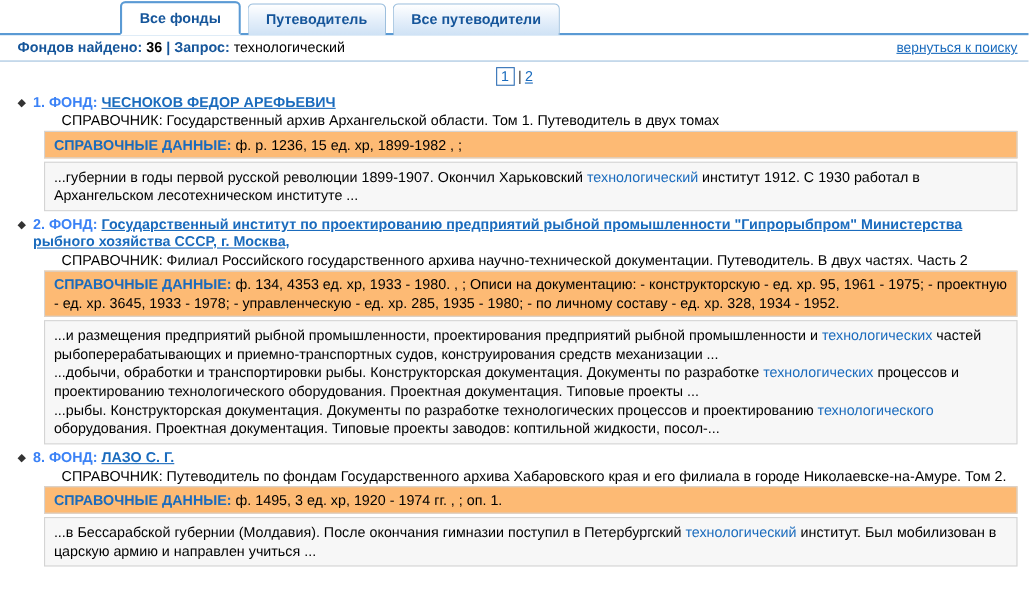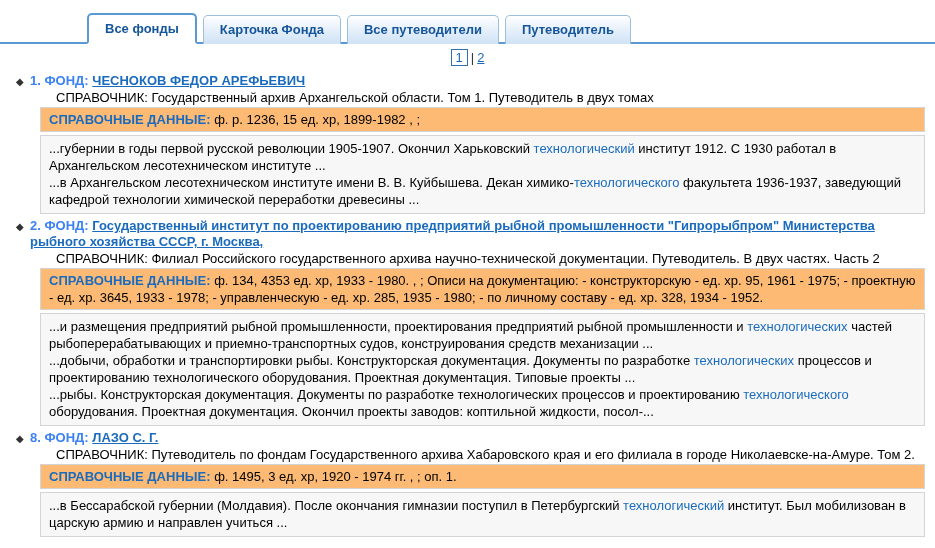--- a/index.html
+++ b/index.html
@@ -17,24 +17,24 @@
   }
   .page {
     position: relative;
     width: 935px;
     height: 548px;
   }
 
   
   .tabbar {
     position: relative;
-    height: 44px;
+    height: 32px;
     border-bottom: 2px solid #5a9ad4;
     box-sizing: border-box;
-    padding-left: 87px;
+    padding-left: 109px;
   }
   .tabs {
     display: flex;
     align-items: flex-end;
     height: 100%;
     gap: 6px;
   }
   .tab {
     box-sizing: border-box;
     height: 29px;
@@ -163,49 +163,55 @@
   .clipped { overflow: hidden; }
 </style>
 </head>
 <body>
 
 <div class="page">
 
   <div class="tabbar">
     <div class="tabs" id="tabs-container">
         <div class="tab active">Все фонды</div>
-        <div class="tab">Карточка Фонда</div>
+        <div class="tab">Путеводитель</div>
         <div class="tab">Все путеводители</div>
-        <div class="tab">Путеводитель</div>
       </div>
   </div>
 
+  <div class="infobar">
+    <span class="lbl">Фондов найдено:</span>
+    <span class="val">36</span>
+    <span class="sep">|</span>
+    <span class="lbl">Запрос:</span>
+    <span class="qval">технологический</span>
+    <span class="back-link">вернуться к поиску</span>
+  </div>
 
   <div class="pager">
     <span class="cur">1</span><span class="pipe">|</span><a>2</a>
   </div>
 
   <div class="results clipped" id="results-container">
       <div class="entry">
         <div class="entry-head"><span class="bullet">◆</span><span class="fond-label">1. ФОНД: </span><span class="fond-name">ЧЕСНОКОВ ФЕДОР АРЕФЬЕВИЧ</span></div>
         <div class="guide-line"><span class="guide-label">СПРАВОЧНИК: </span><span class="guide-text">Государственный архив Архангельской области. Том 1. Путеводитель в двух томах</span></div>
         <div class="ref-box"><span class="ref-label">СПРАВОЧНЫЕ ДАННЫЕ: </span><span class="ref-text">ф. р. 1236, 15 ед. хр, 1899-1982 , ;</span></div>
         <div class="snips">
-          <div class="snip"><span>...губернии в годы первой русской революции 1905-1907. Окончил Харьковский </span><span class="hl">технологический</span><span> институт 1912. С 1930 работал в Архангельском лесотехническом институте ...</span></div>
-          <div class="snip"><span>...в Архангельском лесотехническом институте имени В. В. Куйбышева. Декан химико-</span><span class="hl">технологического</span><span> факультета 1936-1937, заведующий кафедрой технологии химической переработки древесины ...</span></div>
+          <div class="snip"><span>...губернии в годы первой русской революции 1899-1907. Окончил Харьковский </span><span class="hl">технологический</span><span> институт 1912. С 1930 работал в Архангельском лесотехническом институте ...</span></div>
         </div>
       </div>
       <div class="entry">
         <div class="entry-head"><span class="bullet">◆</span><span class="fond-label">2. ФОНД: </span><span class="fond-name">Государственный институт по проектированию предприятий рыбной промышленности "Гипрорыбпром" Министерства рыбного хозяйства СССР, г. Москва,</span></div>
         <div class="guide-line"><span class="guide-label">СПРАВОЧНИК: </span><span class="guide-text">Филиал Российского государственного архива научно-технической документации. Путеводитель. В двух частях. Часть 2</span></div>
         <div class="ref-box"><span class="ref-label">СПРАВОЧНЫЕ ДАННЫЕ: </span><span class="ref-text">ф. 134, 4353 ед. хр, 1933 - 1980. , ; Описи на документацию: - конструкторскую - ед. хр. 95, 1961 - 1975; - проектную - ед. хр. 3645, 1933 - 1978; - управленческую - ед. хр. 285, 1935 - 1980; - по личному составу - ед. хр. 328, 1934 - 1952.</span></div>
         <div class="snips">
           <div class="snip"><span>...и размещения предприятий рыбной промышленности, проектирования предприятий рыбной промышленности и </span><span class="hl">технологических</span><span> частей рыбоперерабатывающих и приемно-транспортных судов, конструирования средств механизации ...</span></div>
           <div class="snip"><span>...добычи, обработки и транспортировки рыбы. Конструкторская документация. Документы по разработке </span><span class="hl">технологических</span><span> процессов и проектированию технологического оборудования. Проектная документация. Типовые проекты ...</span></div>
-          <div class="snip"><span>...рыбы. Конструкторская документация. Документы по разработке технологических процессов и проектированию </span><span class="hl">технологического</span><span> оборудования. Проектная документация. Окончил проекты заводов: коптильной жидкости, посол-...</span></div>
+          <div class="snip"><span>...рыбы. Конструкторская документация. Документы по разработке технологических процессов и проектированию </span><span class="hl">технологического</span><span> оборудования. Проектная документация. Типовые проекты заводов: коптильной жидкости, посол-...</span></div>
         </div>
       </div>
       <div class="entry">
         <div class="entry-head"><span class="bullet">◆</span><span class="fond-label">8. ФОНД: </span><span class="fond-name">ЛАЗО С. Г.</span></div>
         <div class="guide-line"><span class="guide-label">СПРАВОЧНИК: </span><span class="guide-text">Путеводитель по фондам Государственного архива Хабаровского края и его филиала в городе Николаевске-на-Амуре. Том 2.</span></div>
         <div class="ref-box"><span class="ref-label">СПРАВОЧНЫЕ ДАННЫЕ: </span><span class="ref-text">ф. 1495, 3 ед. хр, 1920 - 1974 гг. , ; оп. 1.</span></div>
         <div class="snips">
           <div class="snip"><span>...в Бессарабской губернии (Молдавия). После окончания гимназии поступил в Петербургский </span><span class="hl">технологический</span><span> институт. Был мобилизован в царскую армию и направлен учиться ...</span></div>
         </div>
       </div>

